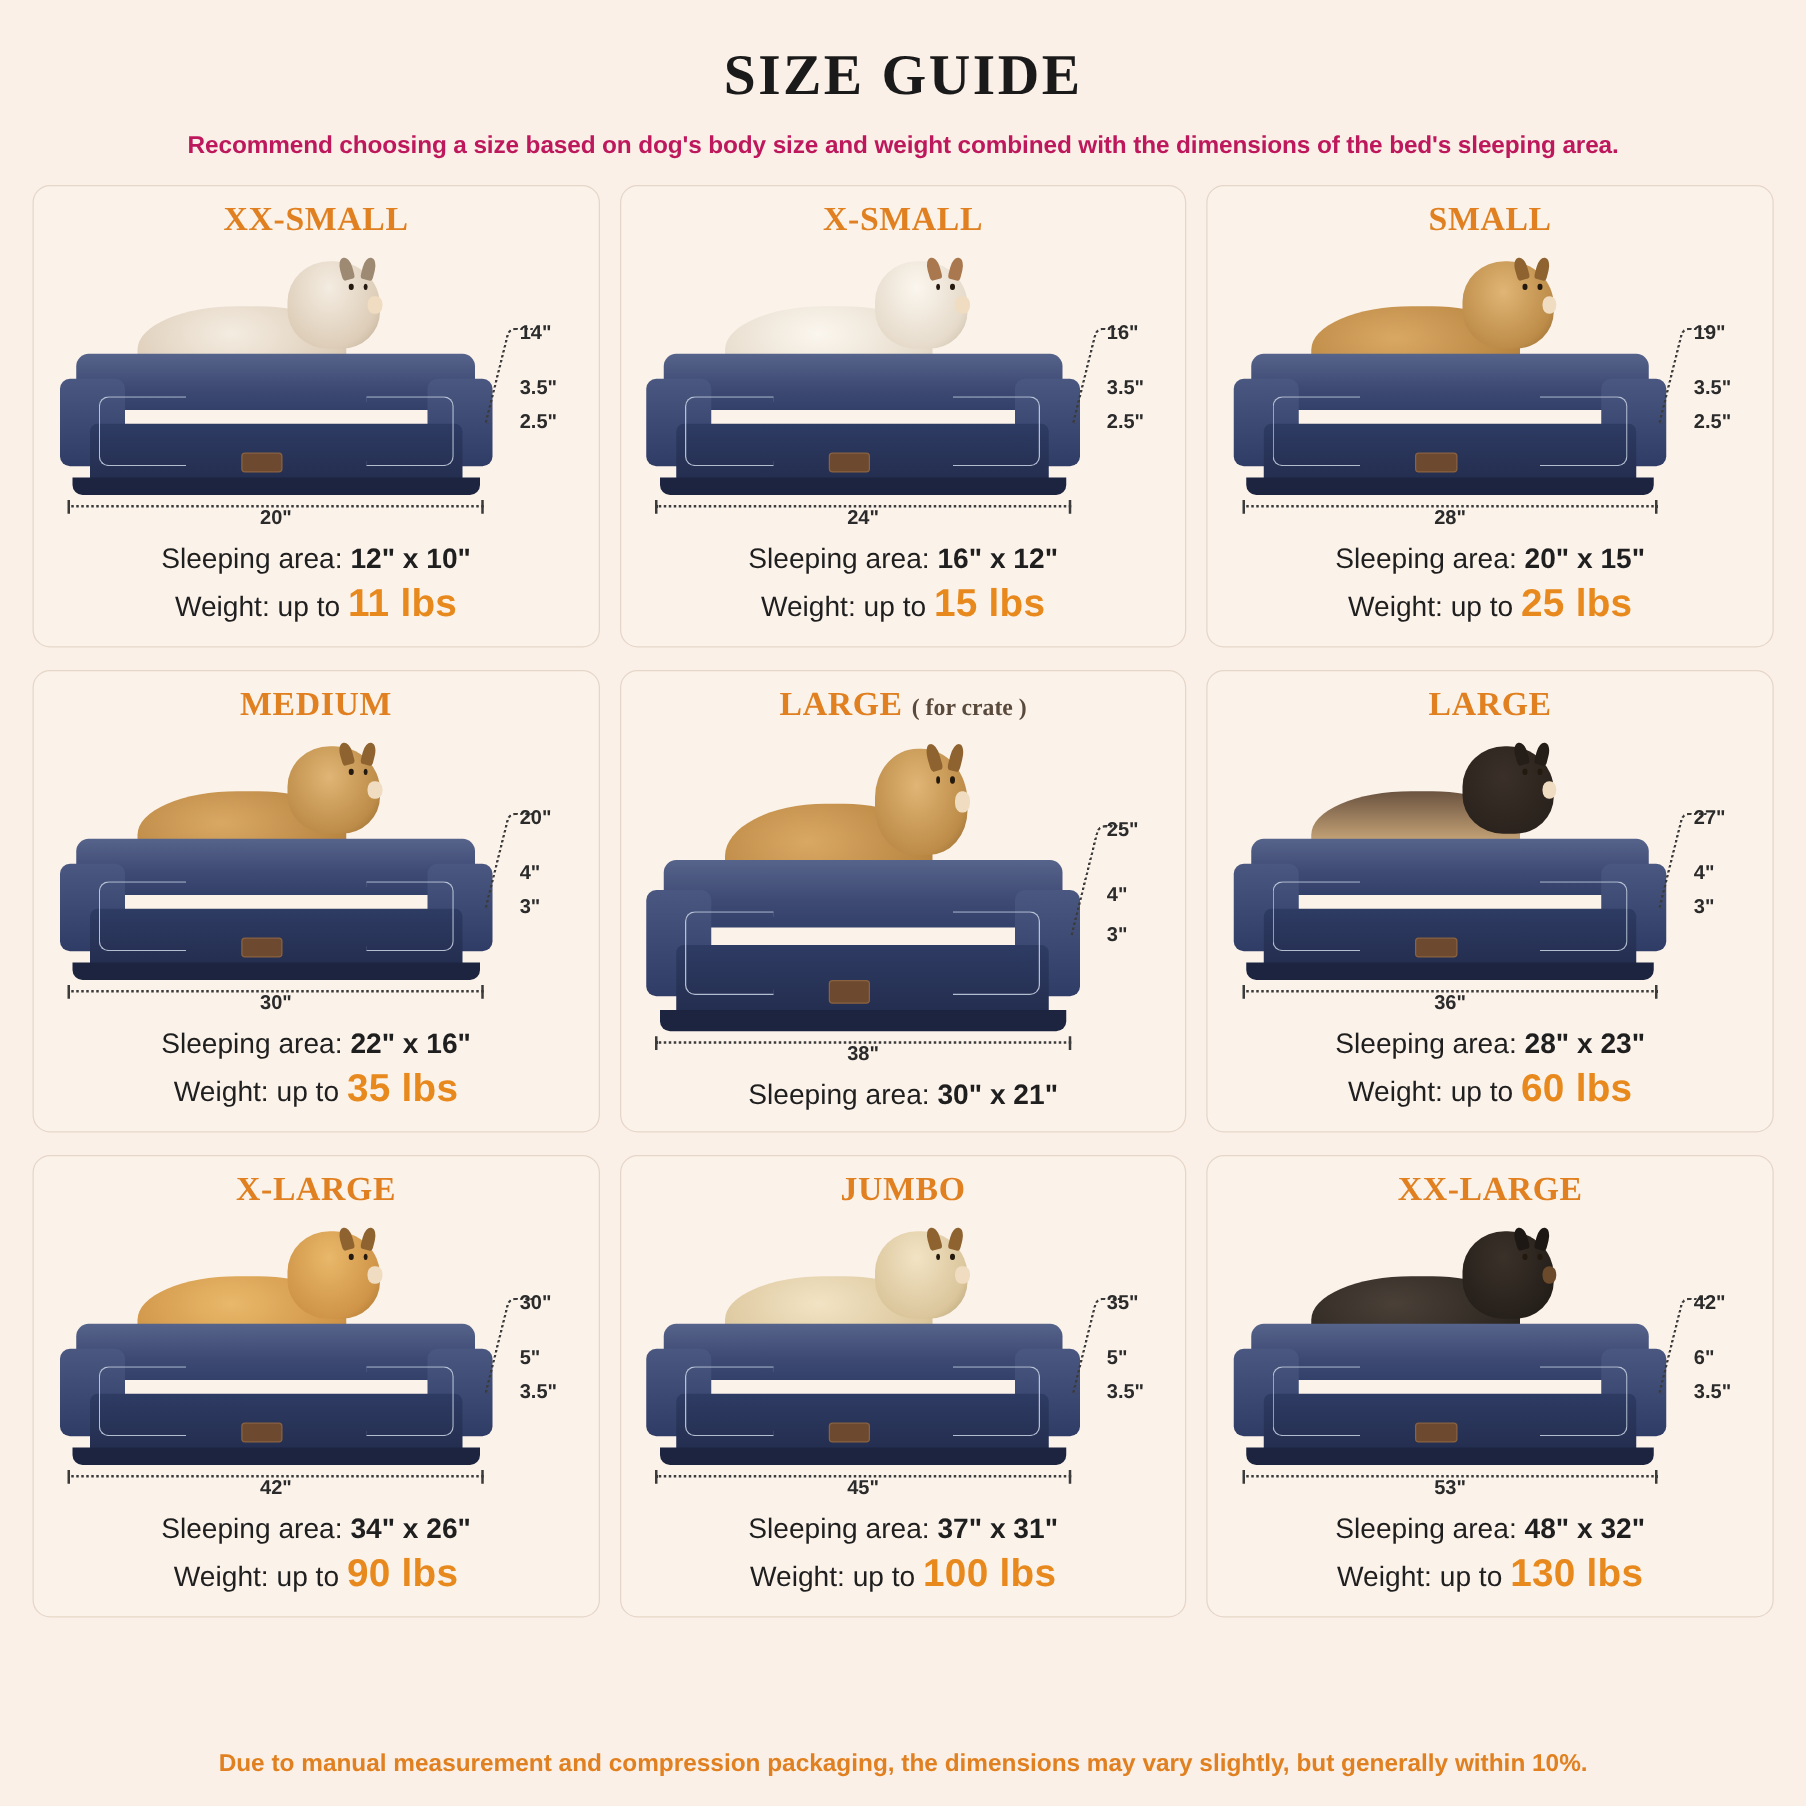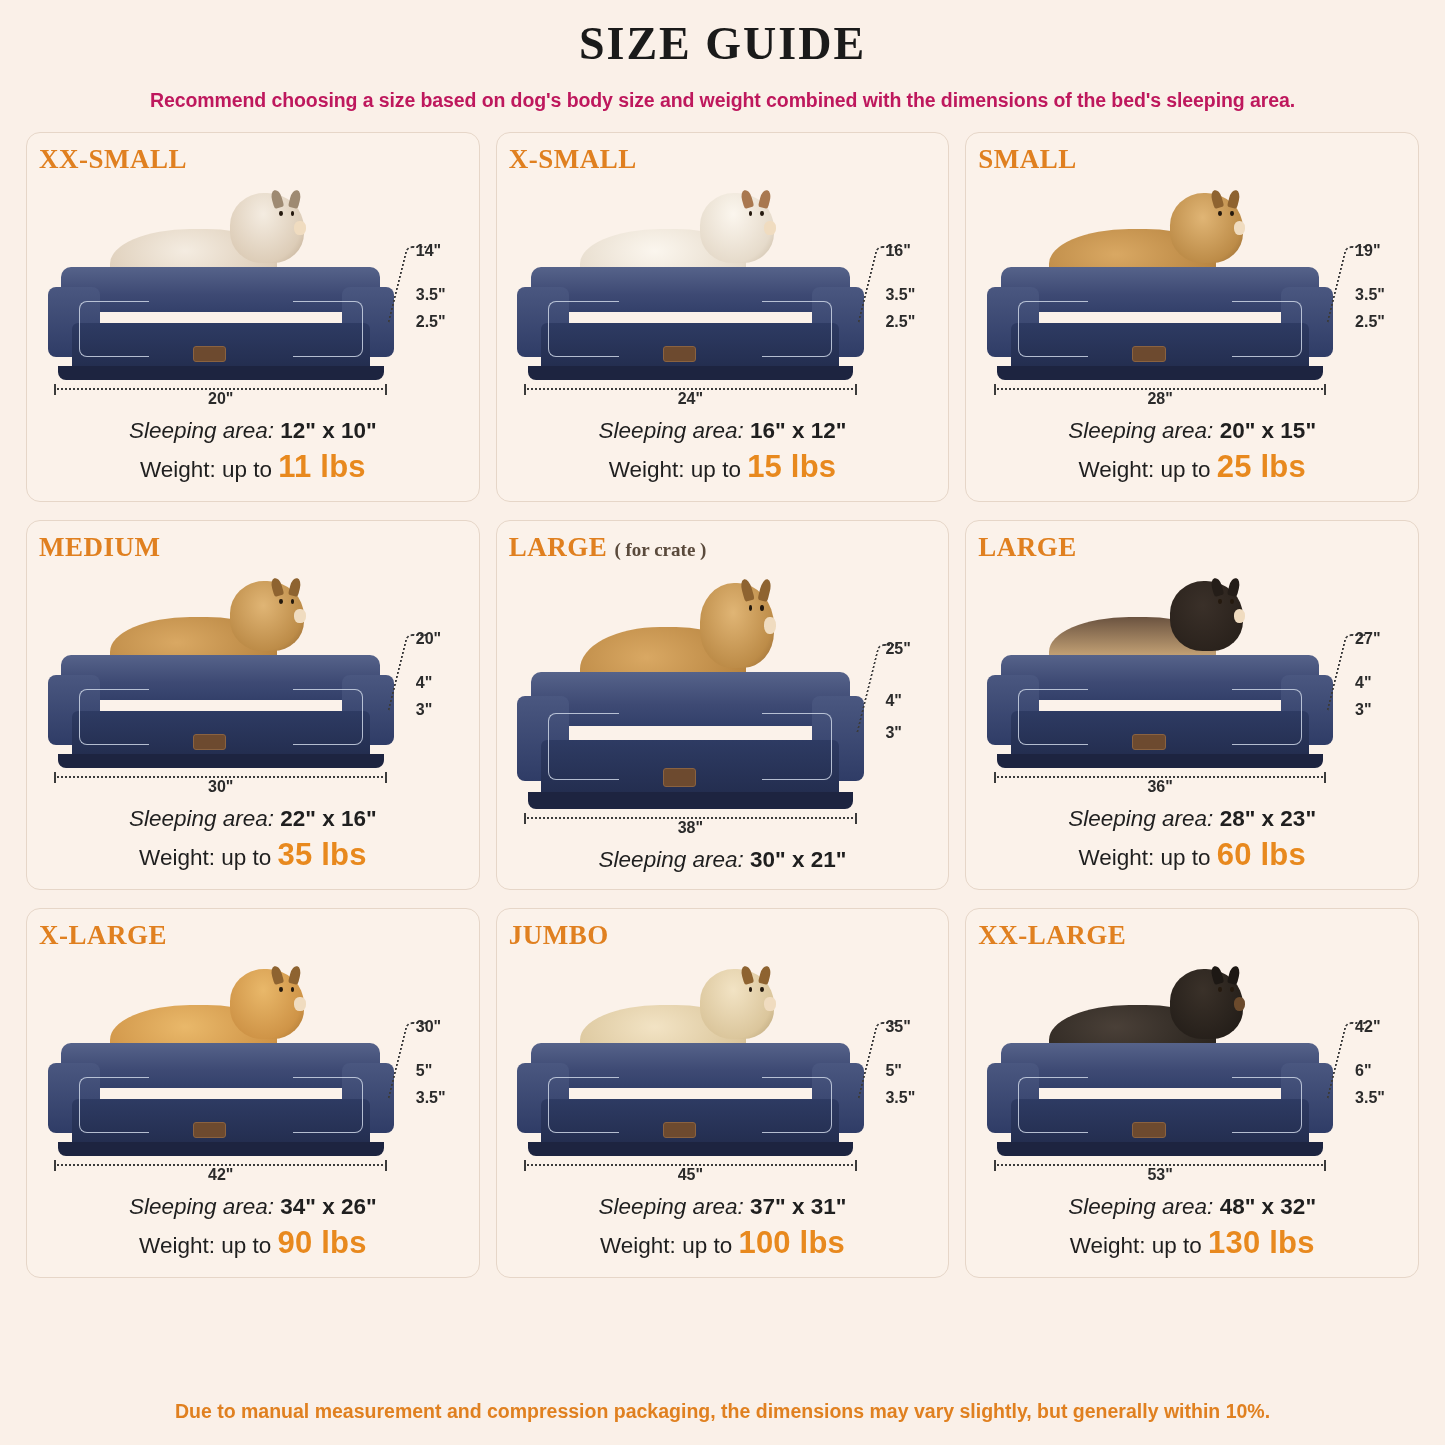--- a/index.html
+++ b/index.html
@@ -11,21 +11,21 @@
     height: 1445px;
     background: #faf0e8;
     font-family: "Liberation Sans", sans-serif;
     overflow: hidden;
   }
   .page {
     width: 1445px;
     height: 1445px;
     position: relative;
     box-sizing: border-box;
-    padding: 0 26px;
+    padding: 16px 26px;
   }
   .title {
     text-align: center;
     font-family: "Liberation Serif", serif;
     font-size: 46px;
     font-weight: bold;
     letter-spacing: 2px;
     color: #1a1a1a;
     padding-top: 18px;
     line-height: 1.15;
@@ -48,21 +48,21 @@
     border: 1.5px solid #e6d6c8;
     border-radius: 14px;
     background: #fbf2ea;
     padding: 10px 12px 14px 12px;
     box-sizing: border-box;
     height: 370px;
     display: flex;
     flex-direction: column;
   }
   .card-title {
-    text-align: left;
+    text-align: center;
     font-family: "Liberation Serif", serif;
     font-size: 27px;
     font-weight: bold;
     color: #e08020;
     letter-spacing: 0.5px;
     line-height: 1.1;
     margin-top: 2px;
     white-space: nowrap;
   }
   .card-title .note {
@@ -291,21 +291,21 @@
   }
   
   .spec {
     text-align: center;
     font-size: 22.5px;
     color: #1f1f1f;
     line-height: 1.35;
     margin-top: 2px;
     white-space: nowrap;
   }
-  .spec .lbl { font-weight: normal; font-style: italic; }
+  .spec .lbl { font-weight: normal; }
   .spec .val { font-weight: bold; }
   .weight {
     text-align: center;
     font-size: 22.5px;
     color: #1f1f1f;
     line-height: 1.25;
     margin-top: 2px;
     white-space: nowrap;
   }
   .weight .big {

